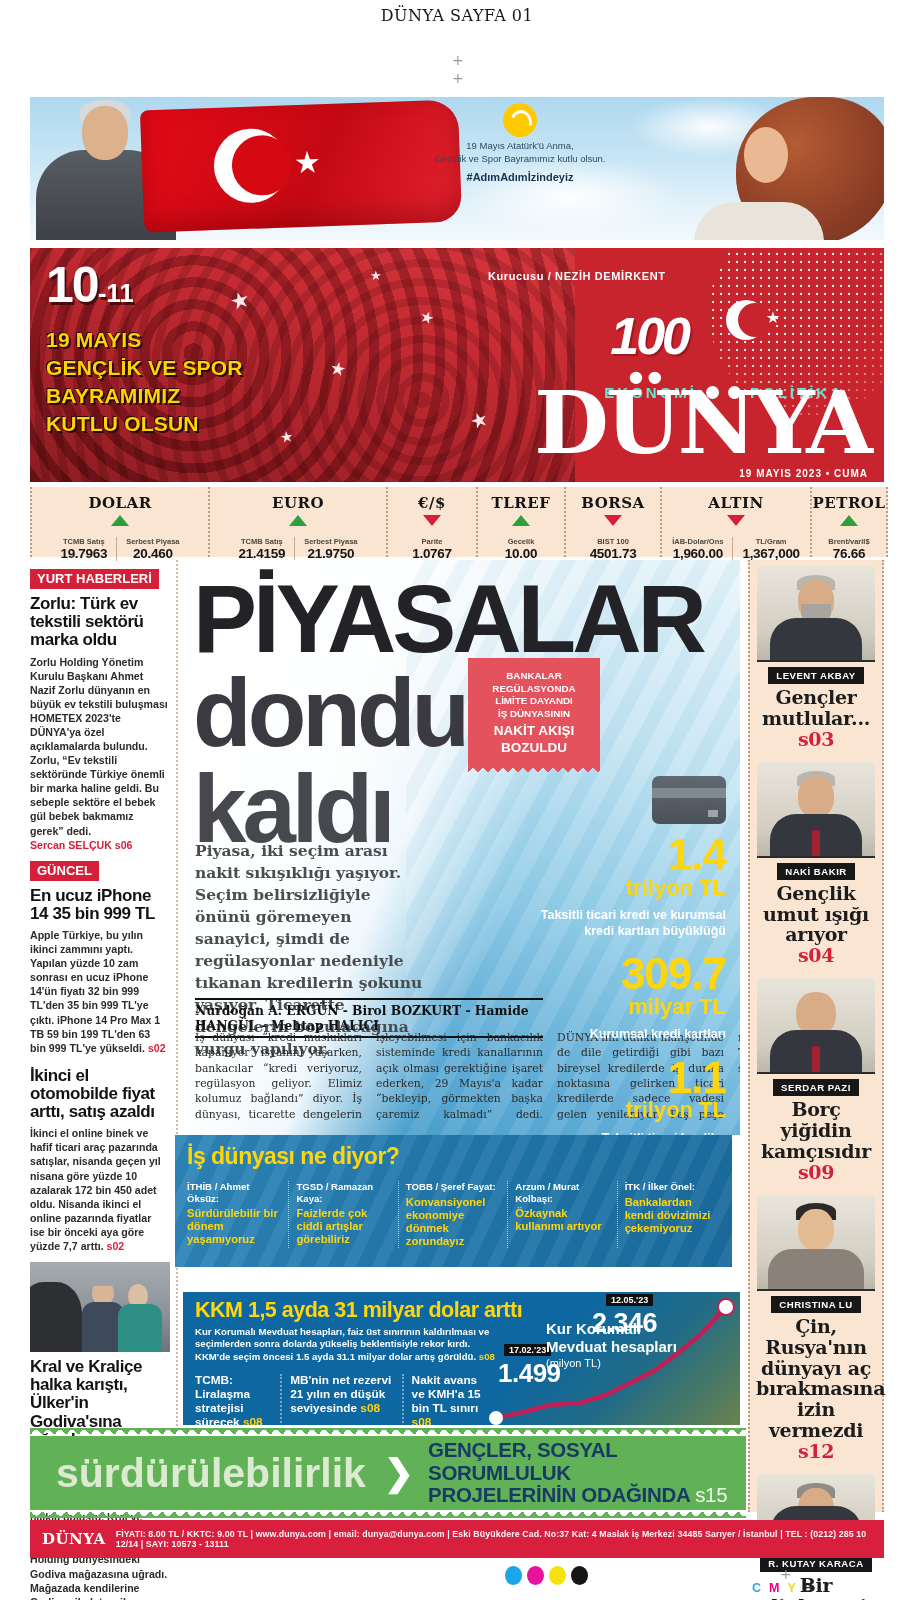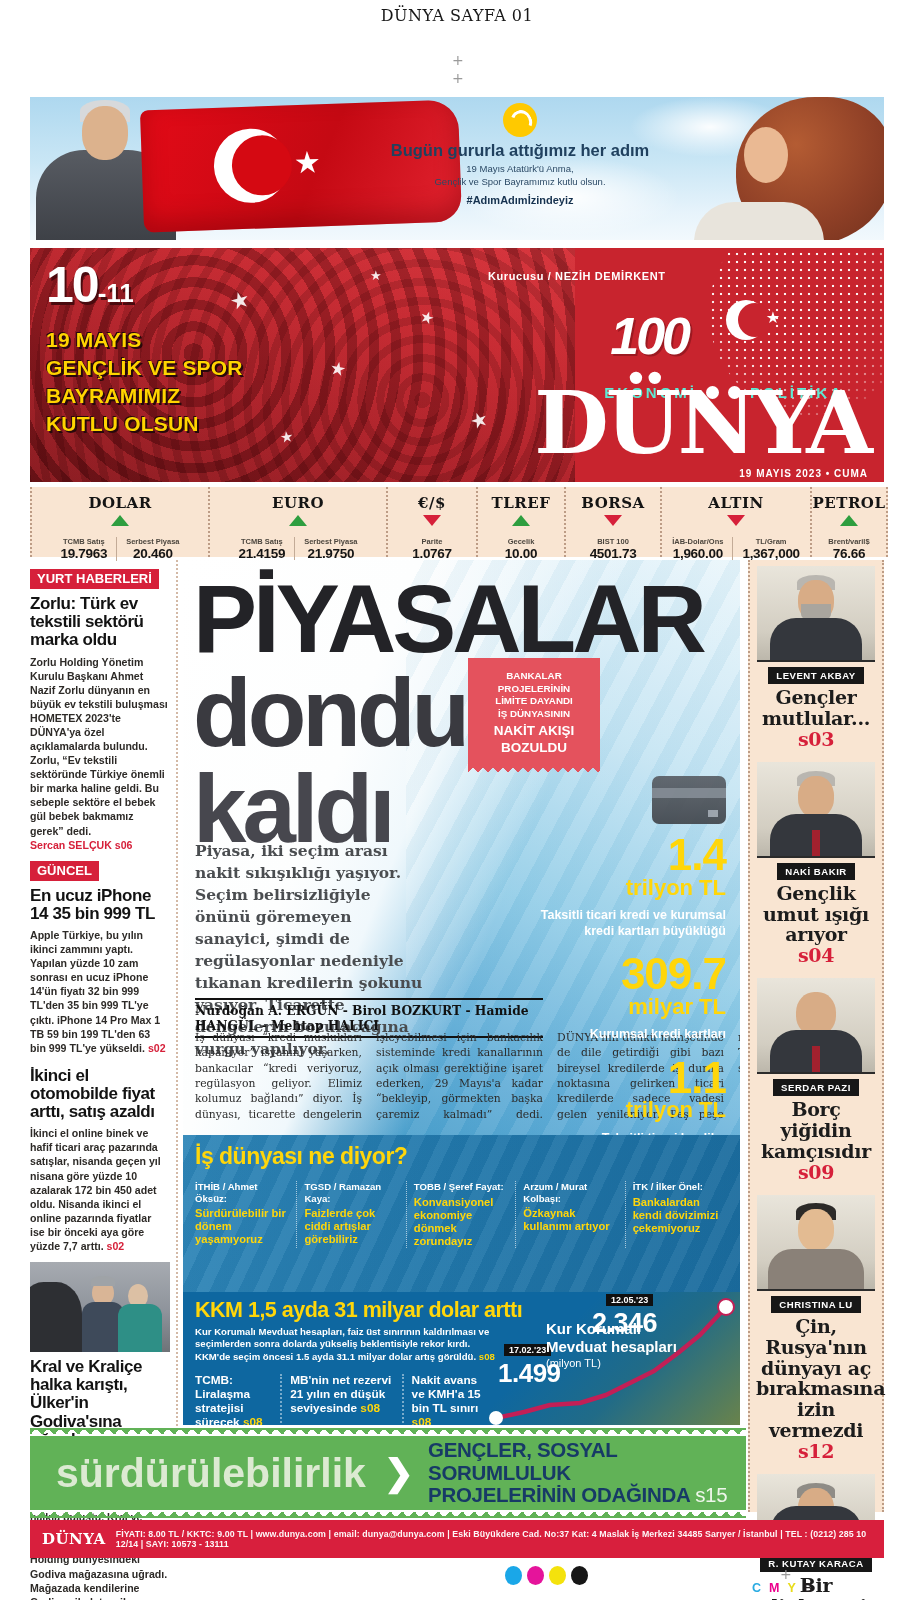--- a/index.html
+++ b/index.html
@@ -119,21 +119,21 @@
   .article .txt::first-letter{font-size:34px;font-weight:bold;float:left;line-height:.78;margin:2px 4px 0 0;color:#222;}
   .stats{position:absolute;right:14px;top:216px;width:190px;text-align:right;z-index:3;}
   .card{width:74px;height:48px;margin:0 0 10px auto;background:linear-gradient(#5a5f66,#42464c);border-radius:7px;position:relative;opacity:.92;}
   .card::before{content:"";position:absolute;left:0;top:12px;width:100%;height:10px;background:#7c828a;}
   .card::after{content:"";position:absolute;right:8px;bottom:7px;width:10px;height:7px;background:#9aa0a8;}
   .sval{font-weight:bold;font-size:44px;line-height:.95;color:#ffd60a;letter-spacing:-1px;}
   .sunit{font-weight:bold;font-size:22px;line-height:1.05;color:#ffd60a;}
   .slab{font-weight:bold;font-size:12.5px;line-height:1.25;color:#fff;margin:9px 0 14px;}
 
   
-  .quotes{top:1135px;left:183px;width:557px;height:157px;overflow:hidden;color:#fff;
+  .quotes{top:1135px;left:175px;width:557px;height:132px;overflow:hidden;color:#fff;
     background:linear-gradient(105deg,#2f86b8 0%,#2278ab 45%,#1a6b9d 100%);}
   .quotes::after{content:"";position:absolute;inset:0;opacity:.35;
     background:repeating-linear-gradient(115deg,rgba(255,255,255,.16) 0 12px,rgba(18,80,120,.25) 12px 26px);}
   .qtitle{position:absolute;left:12px;top:8px;font-weight:bold;font-size:23px;letter-spacing:-.5px;color:#ffd60a;z-index:2;}
   .qrow{position:absolute;left:10px;top:46px;right:6px;display:flex;z-index:2;}
   .qcol{flex:1;padding:0 7px;border-left:1px dotted rgba(255,255,255,.6);}
   .qcol:first-child{border-left:none;padding-left:2px;}
   .qsrc{font-weight:bold;font-size:9.6px;line-height:1.2;margin-bottom:3px;}
   .qtxt{font-weight:bold;font-size:11.2px;line-height:1.18;color:#ffd60a;}
 
@@ -212,21 +212,20 @@
     <div class="ata-suit"></div>
     <div class="ata-hair"></div>
     <div class="ata-head"></div>
     <div class="adflag">
       <div class="cres-o"></div>
       <div class="cres-i"></div>
       <span class="star">★</span>
     </div>
     <div class="adtext">
       <div class="tcell"></div>
-      <div class="ad-h">Bugün gururla attığımız her adım</div>
       <div class="ad-sub">19 Mayıs Atatürk'ü Anma,</div>
       <div class="ad-sub" style="margin-top:0;">Gençlik ve Spor Bayramımız kutlu olsun.</div>
       <div class="ad-tag">#AdımAdımİzindeyiz</div>
     </div>
     <div class="hair"></div>
     <div class="face"></div>
     <div class="shirt"></div>
   </div>
 
   <div class="abs mast">
@@ -372,21 +371,21 @@
     
     
   </div>
 
   <div class="abs ice">
     <div class="hl hl1">PİYASALAR</div>
     <div class="hl hl2">dondu</div>
     <div class="hl hl3">kaldı</div>
     <div class="badge">
       <div class="b-s">BANKALAR</div>
-      <div class="b-s">PROJELERİNİN</div>
+      <div class="b-s">REGÜLASYONDA</div>
       <div class="b-s">LİMİTE DAYANDI</div>
       <div class="b-s">İŞ DÜNYASININ</div>
       <div class="b-l">NAKİT AKIŞI</div>
       <div class="b-l">BOZULDU</div>
     </div>
     <div class="intro">Piyasa, iki seçim arası nakit sıkışıklığı yaşıyor. Seçim belirsizliğiyle önünü göremeyen sanayici, şimdi de regülasyonlar nedeniyle tıkanan kredilerin şokunu yaşıyor. Ticarette dengelerin bozulacağına vurgu yapılıyor.</div>
     <div class="byline">Nurdoğan A. ERGÜN - Birol BOZKURT - Hamide HANGÜL - Mehtap HALICI</div>
     <div class="article">
       <span class="txt">İş dünyası “kredi muslukları kapanıyor” isyanını yaşarken, bankacılar “kredi veriyoruz, regülasyon geliyor. Elimiz kolumuz bağlandı” diyor. İş dünyası, ticarette dengelerin işleyebilmesi için bankacılık sisteminde kredi kanallarının açık olması gerektiğine işaret ederken, 29 Mayıs'a kadar “bekleyip, görmekten başka çaremiz kalmadı” dedi. DÜNYA'nın dünkü manşetinde de dile getirdiği gibi bazı bireysel kredilerde iş durma noktasına gelirken ticari kredilerde sadece vadesi gelen yenileniyor. Peş peşe regülasyonlar gelirken dün de TCMB nakit avans ve KMH'a sınır getirdi.</span> 
     </div>

